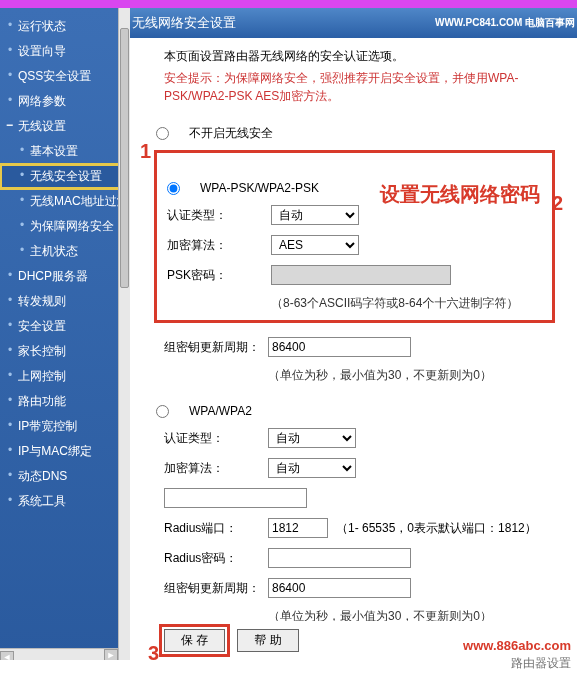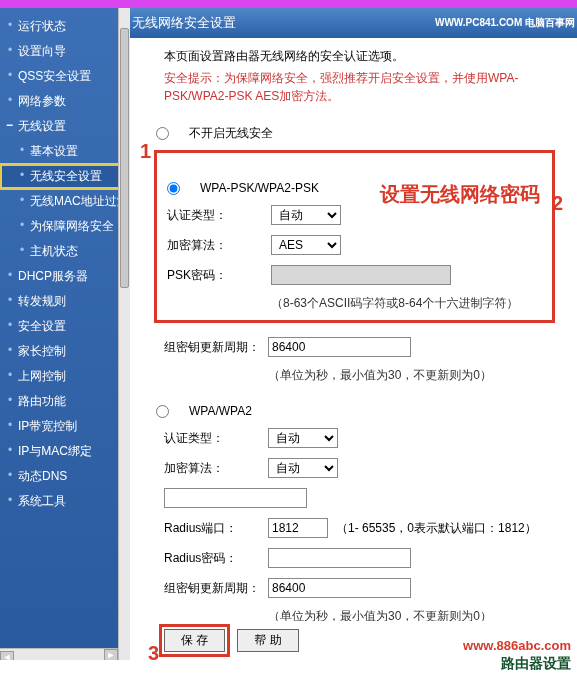--- a/index.html
+++ b/index.html
@@ -22,33 +22,33 @@
   .titlebar .brand{font-family:Arial;font-weight:bold;font-size:10px}
   .content{flex:1;overflow:auto;padding:10px 22px 6px 34px;position:relative}
   .intro{margin-bottom:4px}
   .warn{color:#c33;margin-bottom:12px;line-height:1.5}
   .radio-row{margin:20px 0 8px -8px;display:flex;align-items:center;gap:20px}
   .box-red{border:3px solid #d83a2a;padding:8px 10px;margin:4px 0 14px -10px;position:relative}
   .box-red .overlay{position:absolute;right:12px;top:28px;color:#d83a2a;font-size:20px;font-weight:bold;pointer-events:none}
   .form-row{display:flex;align-items:center;margin:10px 0}
   .form-row .lbl{width:104px}
   .form-row select,.form-row input[type=text],.form-row input[type=password]{font-size:12px;height:20px;border:1px solid #888;padding:0 3px;background:#fff}
-  select{width:70px}
+  select{width:88px}
   input[type=text],input[type=password]{width:143px}
   .hint{margin-left:104px;color:#333;font-size:12px;margin-top:2px}
   .section{margin-bottom:14px}
   .annot{position:absolute;color:#d83a2a;font-size:20px;font-weight:bold;pointer-events:none}
   .annot.a1{left:140px;top:140px}
   .annot.a2{left:552px;top:192px}
   .annot.a3{left:148px;top:642px}
   .btnbar{padding:8px 0 8px 34px;display:flex;gap:12px}
   .btnbar .btn{padding:2px 16px;border:1px solid #666;background:#eee;font-size:12px;cursor:pointer}
   .btnbar .btn.save{outline:3px solid #d83a2a;outline-offset:2px}
   .watermark{position:absolute;right:6px;top:638px;color:#d83a2a;font-weight:bold;font-size:13px}
-  .watermark2{position:absolute;right:6px;top:655px;color:#14532d;font-weight:bold;font-size:14px}
+  .watermark2{position:absolute;right:6px;top:655px;color:#737373;font-weight:normal;font-size:12px}
 </style>
 </head>
 <body>
 
 <div class="frame">
   <div class="sidebar">
     <ul id="nav">
         <li>运行状态</li>
         <li>设置向导</li>
         <li>QSS安全设置</li>

